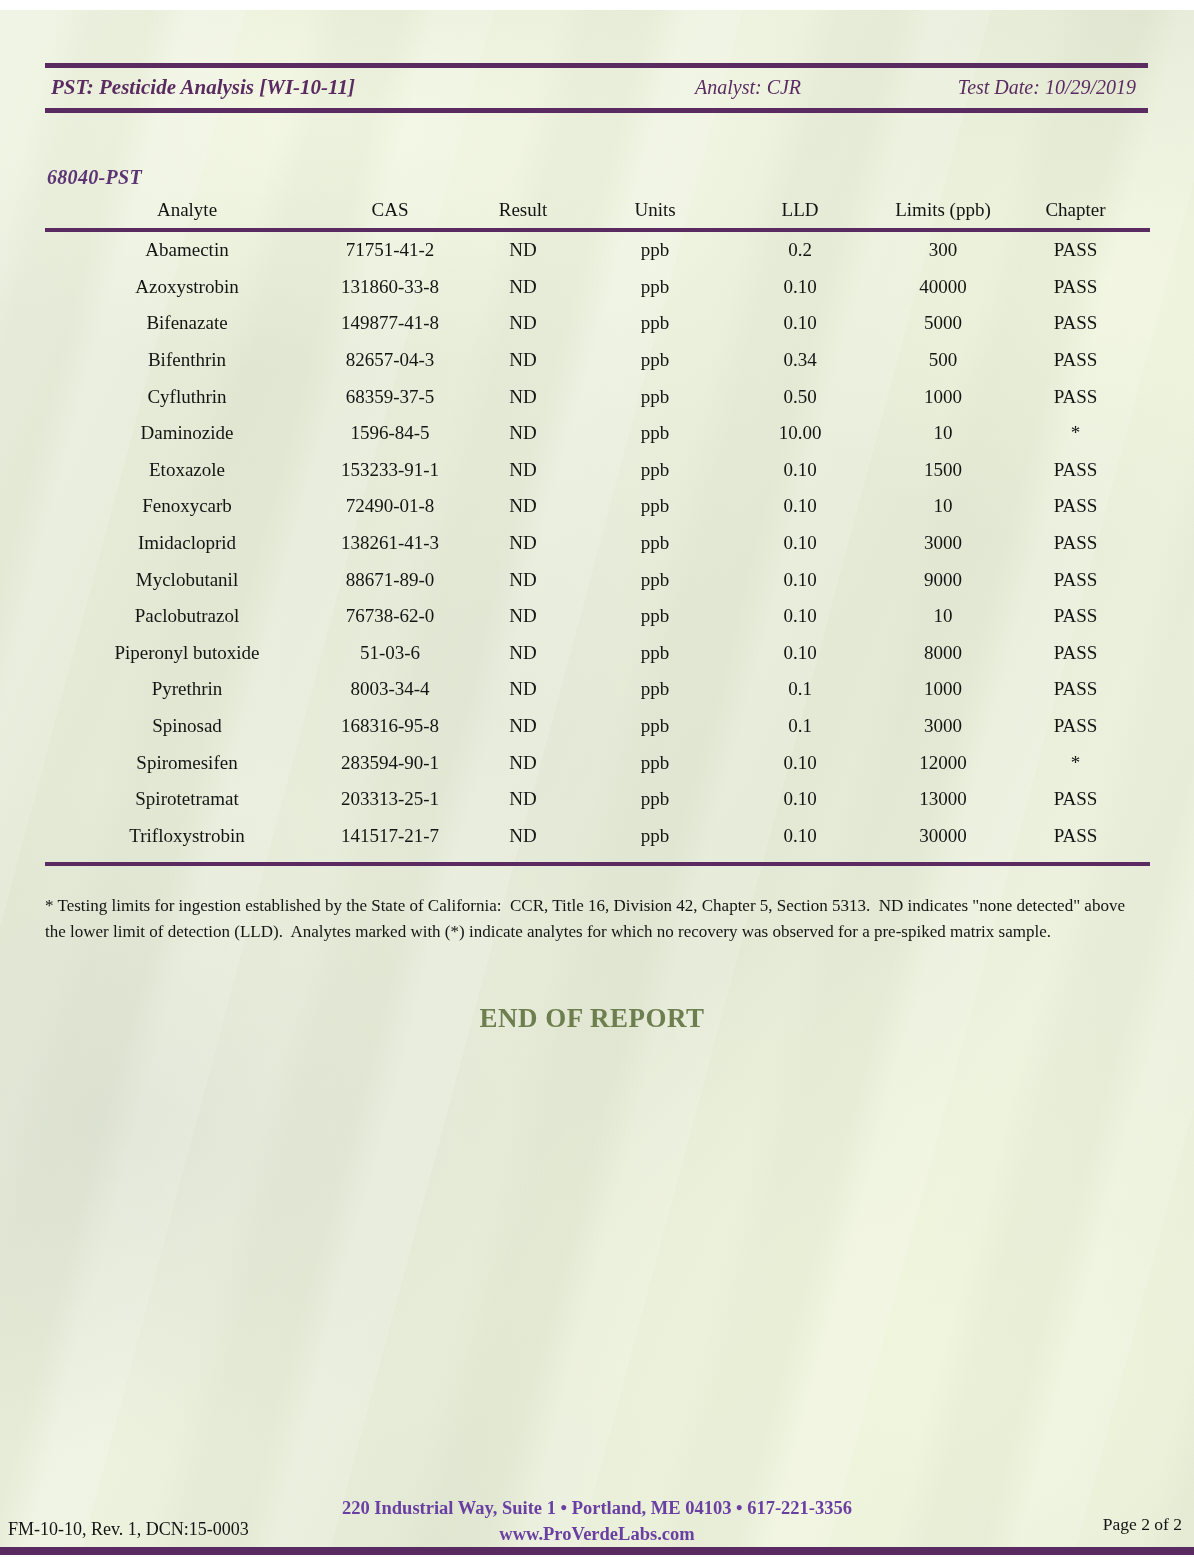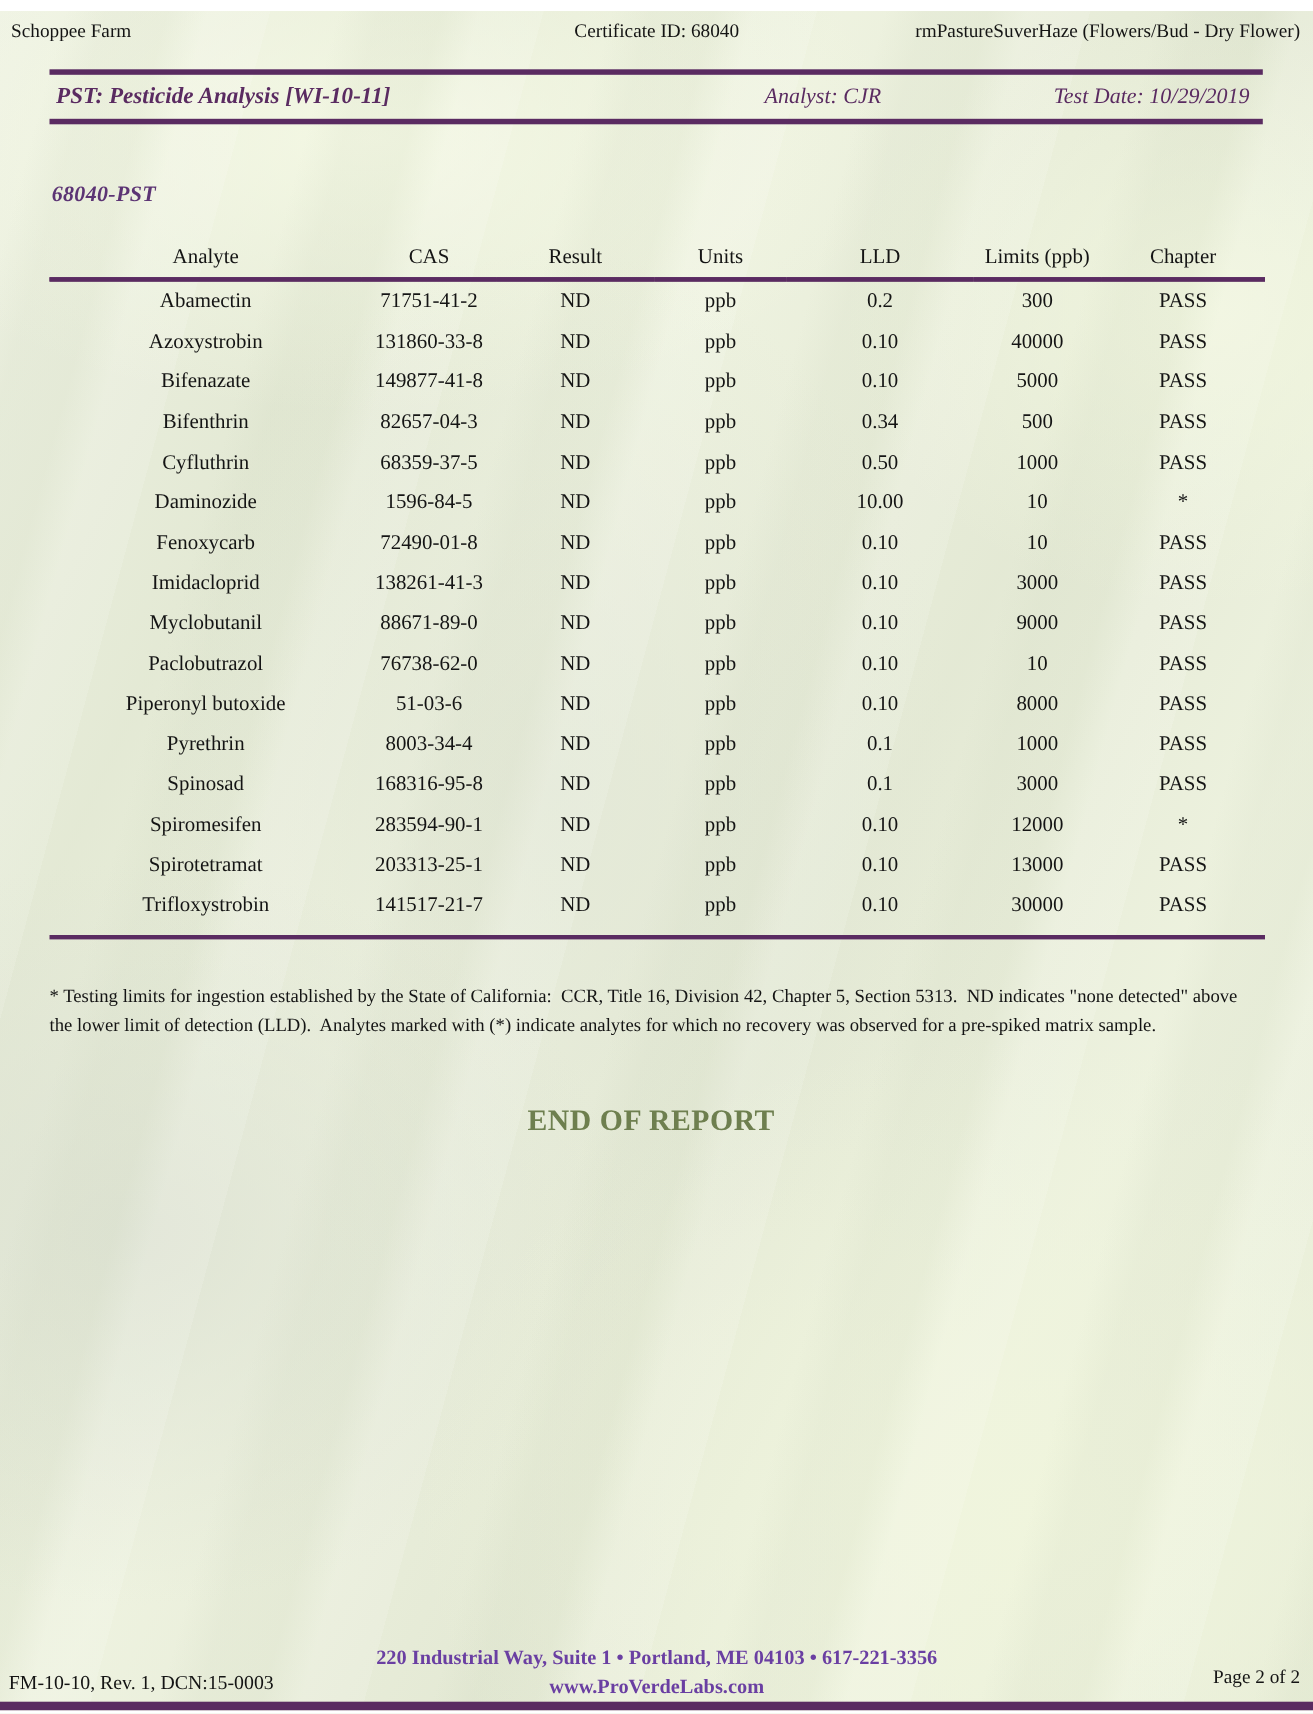--- a/index.html
+++ b/index.html
@@ -44,21 +44,21 @@
   .banner .rule{height:5px;background:var(--purple);}
   .banner .body{display:flex;align-items:baseline;padding:7px 6px 8px 6px;}
   .banner .title{flex:0 0 620px;font-size:21px;font-weight:bold;font-style:italic;color:var(--purple);}
   .banner .analyst{flex:0 0 250px;font-size:20px;font-style:italic;color:var(--purple);margin-left:24px;}
   .banner .date{flex:1;text-align:right;font-size:20px;font-style:italic;color:var(--purple);padding-right:6px;}
 
   .method-desc{position:absolute;left:39px;top:112px;width:1122px;font-size:17.5px;line-height:1.52;white-space:pre-wrap;}
 
   .sample-id{position:absolute;left:47px;top:166px;font-size:20px;font-weight:bold;font-style:italic;color:var(--sample-purple);letter-spacing:0.3px;}
 
-  .analysis-table{position:absolute;left:45px;top:199px;width:1105px;margin-top:24px;}
+  .analysis-table{position:absolute;left:45px;top:199px;width:1105px;}
   .analysis-table table{width:1105px;border-collapse:collapse;table-layout:fixed;font-size:19px;color:var(--ink);}
   .analysis-table thead th{font-weight:normal;text-align:center;padding:0 0 7px 0;}
   .analysis-table thead tr{border-bottom:4px solid var(--purple);}
   .analysis-table tbody td{height:36.6px;text-align:center;padding:0;vertical-align:middle;}
   .analysis-table tbody tr:last-child td{padding-bottom:6px;}
   .analysis-table .bottom-rule{height:4px;background:var(--purple);margin-top:2px;}
 
   .footnote{position:absolute;left:45px;top:893px;width:1102px;font-size:17px;line-height:1.55;white-space:pre-wrap;}
 
   .end-of-report{position:absolute;left:0;right:10px;top:1003px;text-align:center;font-size:27px;font-weight:bold;color:var(--end-green);letter-spacing:0.5px;}
@@ -68,25 +68,20 @@
   .footer-doc{position:absolute;left:8px;top:1519px;font-size:18px;}
   .footer-page{position:absolute;right:12px;top:1514px;font-size:17.5px;}
   .bottom-bar{position:absolute;left:0;right:0;top:1547px;height:8px;background:var(--purple);}
 </style>
 </head>
 <body>
 
 <div class="page">
   <div class="edge-top"></div>
 
-  <div class="doc-header">
-    <span class="client">Schoppee Farm</span>
-    <span class="cert">Certificate ID: 68040</span>
-    <span class="sample">rmPastureSuverHaze (Flowers/Bud - Dry Flower)</span>
-  </div>
 
   <div class="banner">
     <div class="rule"></div>
     <div class="body">
       <span class="title">PST: Pesticide Analysis [WI-10-11]</span>
       <span class="analyst">Analyst: CJR</span>
       <span class="date">Test Date: 10/29/2019</span>
     </div>
     <div class="rule"></div>
   </div>
@@ -165,20 +160,29 @@
           <tr>
             <td>Daminozide</td>
             <td>1596-84-5</td>
             <td>ND</td>
             <td>ppb</td>
             <td>10.00</td>
             <td>10</td>
             <td>*</td>
           </tr>
           <tr>
+            <td>Etoxazole</td>
+            <td>153233-91-1</td>
+            <td>ND</td>
+            <td>ppb</td>
+            <td>0.10</td>
+            <td>1500</td>
+            <td>PASS</td>
+          </tr>
+          <tr>
             <td>Fenoxycarb</td>
             <td>72490-01-8</td>
             <td>ND</td>
             <td>ppb</td>
             <td>0.10</td>
             <td>10</td>
             <td>PASS</td>
           </tr>
           <tr>
             <td>Imidacloprid</td>

